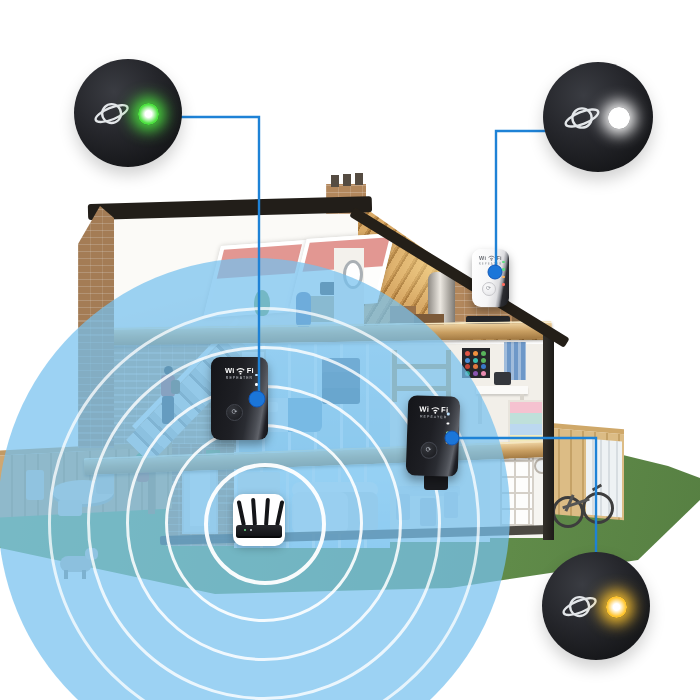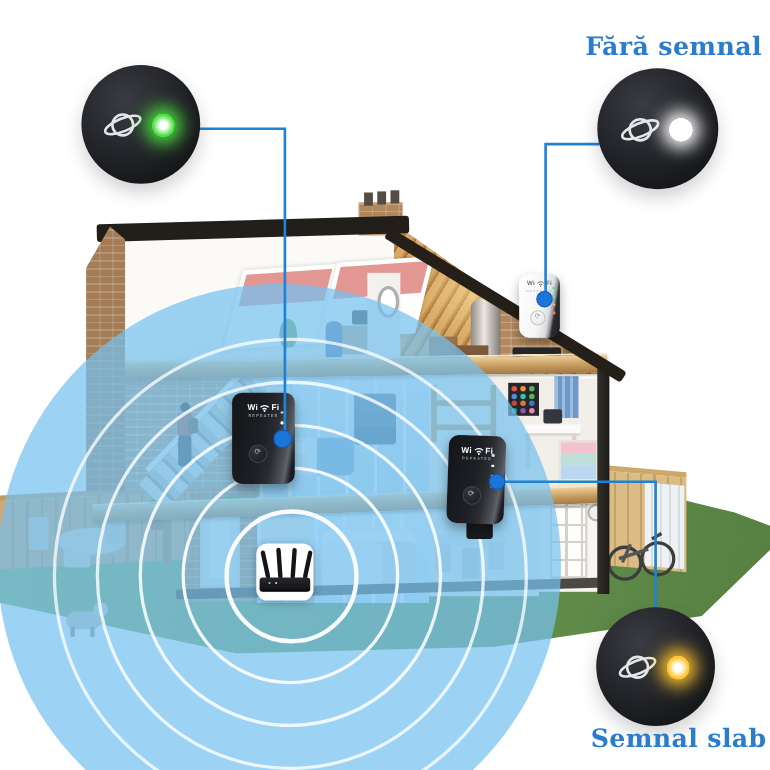--- a/index.html
+++ b/index.html
@@ -336,16 +336,14 @@
   </div>
 
   <div class="indicator" style="left:542px;top:552px;width:108px;height:108px;">
     <svg class="planet" viewBox="0 0 48 48">
       <circle cx="24" cy="24" r="10.5" fill="none" stroke="#e3e6e9" stroke-width="2.6"></circle>
       <ellipse cx="24" cy="24" rx="19" ry="6.5" fill="none" stroke="#e3e6e9" stroke-width="2.6" transform="rotate(-22 24 24)"></ellipse>
     </svg>
     <span class="led" style="--led: #ffc52e;"></span>
   </div>
 
-  <div class="sig-label" style="left: 532px; top: 29px; color: rgb(43, 124, 204);">Fără semnal</div>
-  <div class="sig-label" style="left: 537px; top: 658px; color: rgb(43, 124, 204);">Semnal slab</div>
 
 </div>
 
 </body></html>

